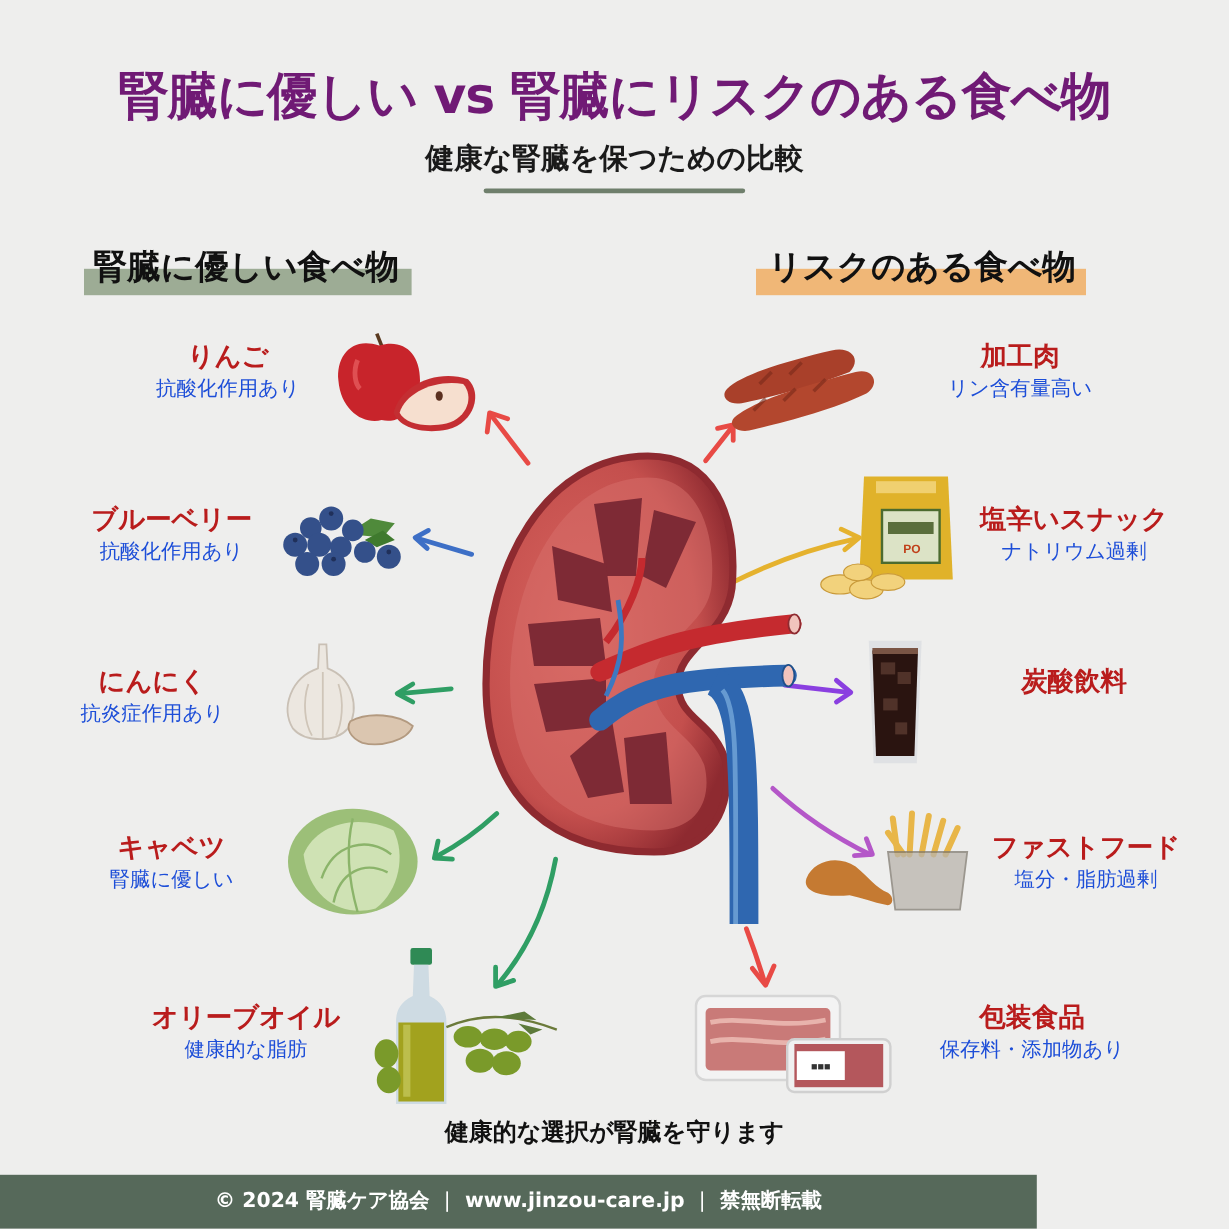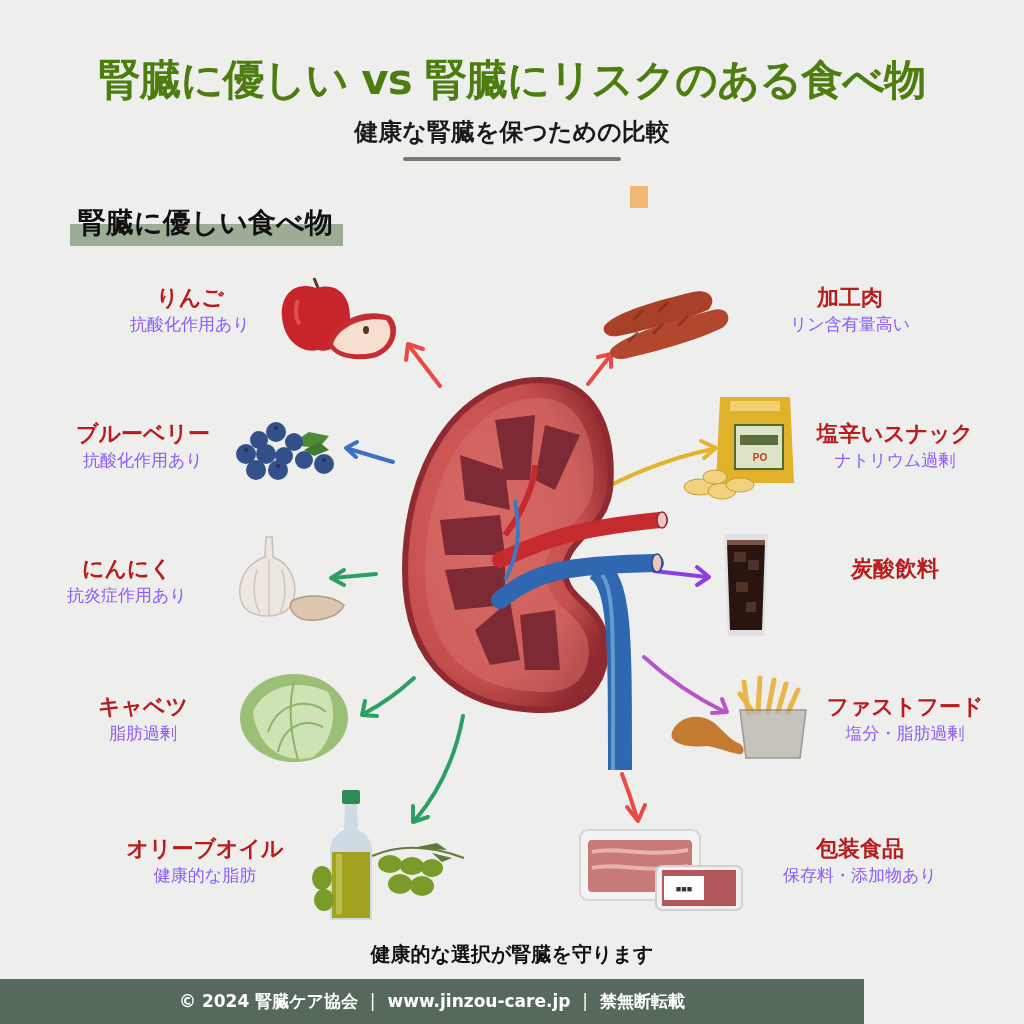--- a/index.html
+++ b/index.html
@@ -6,69 +6,70 @@
   html, body { width: 1024px; height: 1024px; overflow: hidden; }
   body {
     background: #eeeeed;
     font-family: "DejaVu Sans", "Liberation Sans", sans-serif;
     color: #111;
     position: relative;
   }
   .abs { position: absolute; }
   .title {
     left: 0; top: 52px; width: 1024px; text-align: center;
-    font-size: 42px; font-weight: bold; letter-spacing: -1px; color: #4d7c0f;
+    font-size: 42px; font-weight: bold; letter-spacing: -1px; color: #701a75;
   }
   .subtitle {
     left: 0; top: 116px; width: 1024px; text-align: center;
     font-size: 24px; font-weight: bold; color: #1a1a1a;
   }
   .title-rule {
     left: 403px; top: 157px; width: 218px; height: 4px; background: #6f7f6c; border-radius: 2px;
   }
   .col-head {
     font-size: 28px; font-weight: bold; color: #111; white-space: nowrap;
   }
   .col-head .hl { position: absolute; left: -8px; right: -8px; bottom: -4px; height: 22px; z-index: -1; }
   .col-head span.txt { position: relative; }
   .head-good { left: 78px; top: 204px; }
   .head-good .hl { background: #9dac95; left: -8px; right: -10px; }
   .head-risk { left: 640px; top: 204px; }
   .head-risk .hl { background: #f0b777; left: -10px; right: -8px; }
 
   .label { text-align: center; width: 240px; }
   .label .name { font-size: 22px; font-weight: bold; color: #b91c1c; line-height: 28px; }
-  .label .desc { font-size: 17px; color: #8b5cf6; line-height: 24px; }
+  .label .desc { font-size: 17px; color: #1d4ed8; line-height: 24px; }
 
   .food { position: absolute; }
   .kidney { left: 395px; top: 370px; width: 290px; height: 400px; }
 
   .closing {
     left: 0; top: 930px; width: 1024px; text-align: center;
-    font-size: 20px; font-weight: bold; color: #111; margin-top: 11px;
+    font-size: 20px; font-weight: bold; color: #111;
   }
   .footer {
     left: 0; top: 979px; width: 864px; height: 45px; background: #56695a;
     color: #fff; font-size: 17px; font-weight: bold; text-align: center; line-height: 45px;
   }
   .footer .sep { margin: 0 6px; font-weight: normal; }
 </style>
 </head>
 <body>
 
 <div class="abs title">腎臓に優しい vs 腎臓にリスクのある食べ物</div>
 <div class="abs subtitle">健康な腎臓を保つための比較</div>
 <div class="abs title-rule"></div>
 
 <div class="abs col-head head-good">
   <div class="hl"></div>
   <span class="txt">腎臓に優しい食べ物</span>
 </div>
 <div class="abs col-head head-risk">
   <div class="hl"></div>
+  <span class="txt">リスクのある食べ物</span>
 </div>
 
 <svg class="abs" style="left:0;top:0;" width="1024" height="1024">
   <defs>
     <marker id="mRed" markerWidth="8" markerHeight="8" refX="4" refY="4" orient="auto">
         <path d="M0,0 L7,4 L0,8" fill="none" stroke="#e84a45" stroke-width="2"></path>
       </marker>
   </defs>
   <g fill="none" stroke-width="4" stroke-linecap="round" stroke-linejoin="round">
 
@@ -200,21 +201,21 @@
   <div class="desc">抗炎症作用あり</div>
 </div>
 <svg class="food" style="left:232px;top:535px;" width="120" height="90" viewBox="0 0 120 90">
   <path d="M34,2 L40,2 L41,22 C62,30 68,55 58,72 C48,84 22,84 12,72 C2,55 10,30 33,22 Z" fill="#ece7e0" stroke="#c9c0b5" stroke-width="1.5"></path>
   <path d="M37,25 L37,80 M25,35 C20,50 22,68 28,78 M50,35 C55,50 53,68 48,78" stroke="#cfc5b8" stroke-width="1.5" fill="none"></path>
   <path d="M60,66 C75,58 100,60 112,70 C108,82 85,88 70,84 C60,80 56,72 60,66 Z" fill="#dbc6b0" stroke="#b39a80" stroke-width="1.5"></path>
 </svg>
 
 <div class="abs label" style="left:23px;top:693px;">
   <div class="name">キャベツ</div>
-  <div class="desc">脂肪過剰</div>
+  <div class="desc">腎臓に優しい</div>
 </div>
 <svg class="food" style="left:238px;top:672px;" width="112" height="92" viewBox="0 0 112 92">
   <ellipse cx="56" cy="46" rx="54" ry="44" fill="#9cbf78"></ellipse>
   <path d="M15,40 C25,15 60,5 90,20 C100,40 95,70 75,85 C50,92 20,80 15,40 Z" fill="#cfe2b4"></path>
   <path d="M30,60 C40,30 70,25 88,40 M40,80 C45,55 65,45 85,55 M56,10 C50,35 52,60 60,88" stroke="#8bb46a" stroke-width="2" fill="none"></path>
 </svg>
 
 <div class="abs label" style="left:85px;top:835px;">
   <div class="name">オリーブオイル</div>
   <div class="desc">健康的な脂肪</div>

